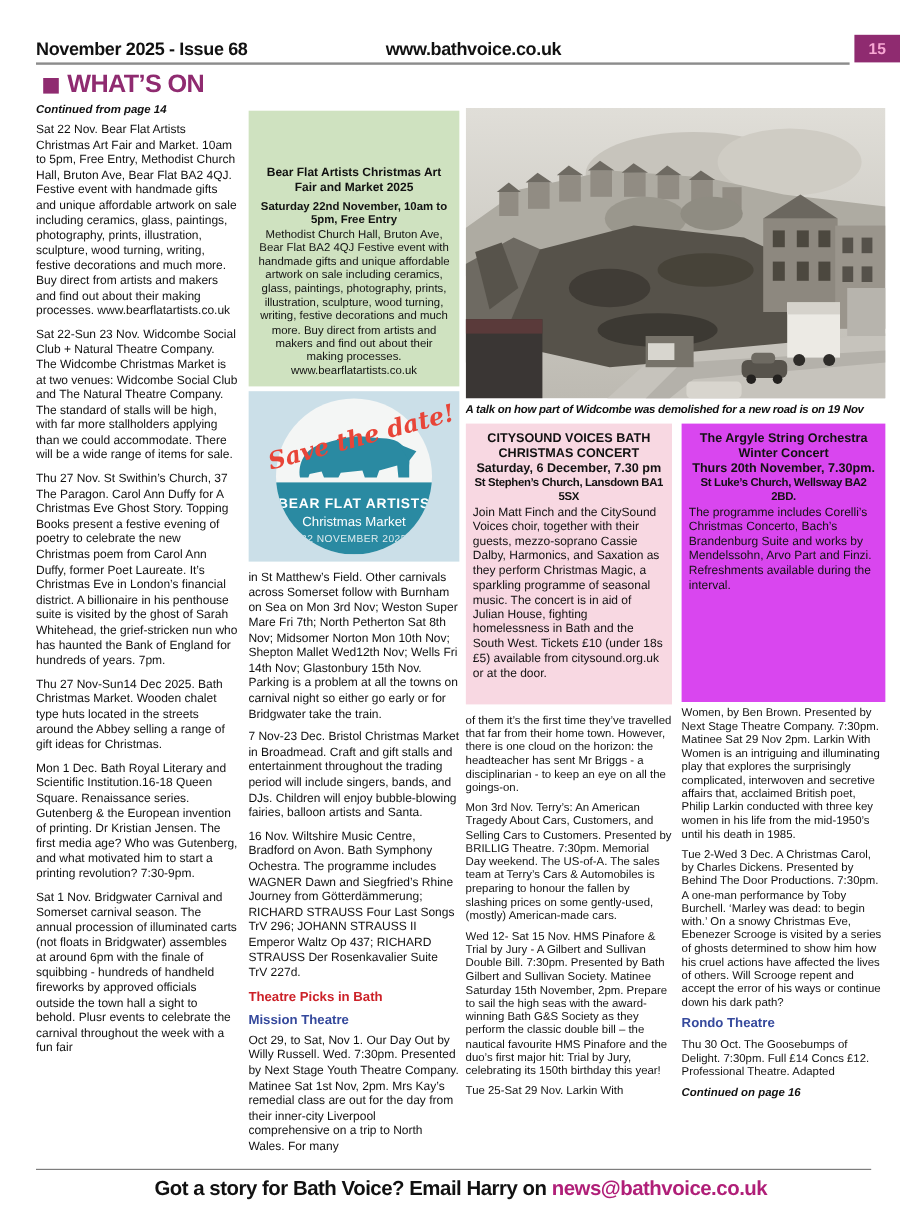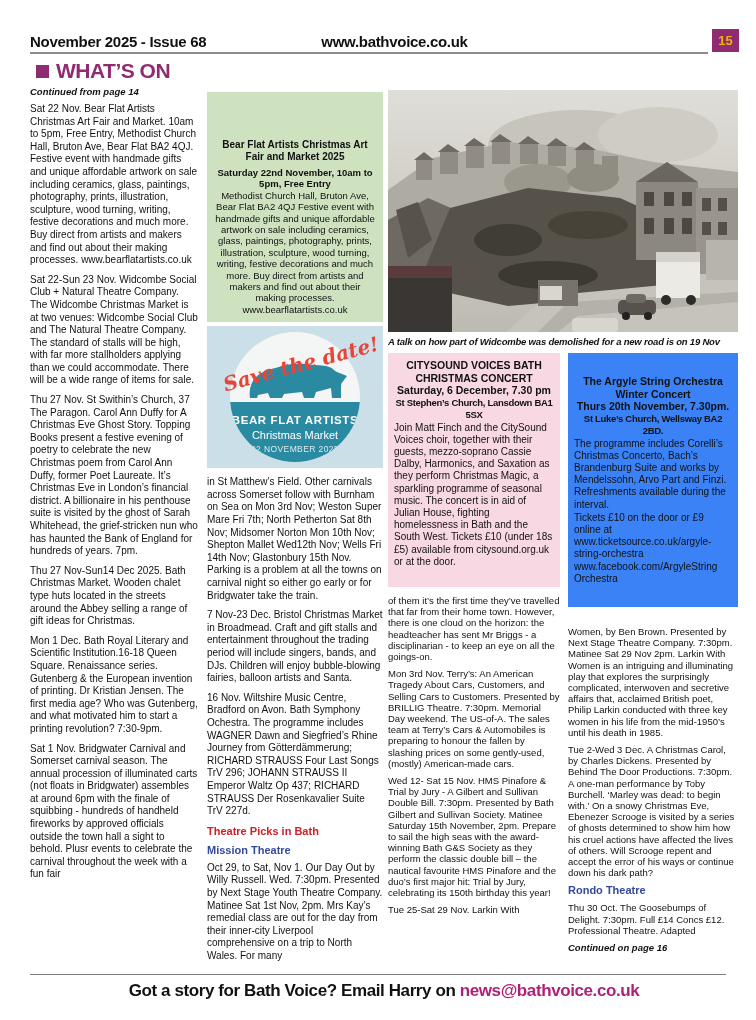--- a/index.html
+++ b/index.html
@@ -4,21 +4,21 @@
 <style>
   * { margin:0; padding:0; box-sizing:border-box; }
   html,body { background:#ffffff; }
   .page {
     position:relative; width:756px; height:1020px; background:#fff;
     font-family:"Liberation Sans", sans-serif; color:#111; overflow:hidden;
   }
   
   .masthead-issue { position:absolute; left:30px; top:33px; font-size:15px; font-weight:bold; letter-spacing:-0.3px; }
   .masthead-site  { position:absolute; left:0; right:0; top:33px; text-align:center; font-size:15px; font-weight:bold; letter-spacing:-0.3px;padding-left:33px; }
-  .page-num      { position:absolute; left:712px; top:29px; width:27px; height:23px; background:#8f2b70; color:#eab308;
+  .page-num      { position:absolute; left:712px; top:29px; width:38px; height:23px; background:#8f2b70; color:#f9a8d4;
                    font-size:13px; font-weight:bold; text-align:center; line-height:23px; }
   .header-rule   { position:absolute; left:30px; top:52px; width:678px; border-top:2px solid #8c8c8c; }
   .section-head  { position:absolute; left:36px; top:59px; display:flex; align-items:center; gap:7px; }
   .section-sq    { width:13px; height:13px; background:#8f2b70; }
   .section-title { color:#8f2b70; font-size:21px; font-weight:bold; letter-spacing:-0.5px; }
   
   .col  { position:absolute; overflow:hidden; }
   .col1 { left:30px;  top:86px; width:168px; height:884px; }
   .col2 { left:207px; top:92px; width:176px; height:878px; }
   .rightzone { left:388px; top:90px; width:350px; height:882px; }
@@ -44,21 +44,21 @@
   .badge-l2 { position:absolute; left:0; width:100%; top:97px; text-align:center; color:#fff; font-size:11px; }
   .badge-l3 { position:absolute; left:0; width:100%; top:112px; text-align:center; color:#dcebee; font-size:8.5px; letter-spacing:0.4px; }
   
   .photo { display:block; width:350px; height:242px; }
   .caption { font-size:9.5px; font-weight:bold; font-style:italic; margin:4px 0 6px 0; letter-spacing:-0.2px; }
   .subcols { display:flex; gap:8px; }
   .subcol3 { width:172px; }
   .subcol4 { width:170px; }
   .subcols p.para { font-size:9.5px; line-height:11.2px; margin:0 0 6px 0; }
   .pinkbox { background:#f8d8e2; padding:6px 6px; min-height:234px; margin-bottom:8px; }
-  .yellowbox { background:#3b82f6; padding:22px 6px; min-height:232px; margin-bottom:19px; }
+  .yellowbox { background:#d946ef; padding:6px 6px; min-height:232px; margin-bottom:4px; }
   .evtbox .bt1 { font-weight:bold; font-size:10.5px; line-height:12.5px; text-align:center; }
   .evtbox .bt2 { font-weight:bold; font-size:10.5px; line-height:12.5px; text-align:center; }
   .evtbox .bt3 { font-weight:bold; font-size:9.5px; line-height:12px; text-align:center; letter-spacing:-0.3px; }
   .evtbox .bb  { font-size:10px; line-height:12.2px; word-break:break-word; margin-top:1px; }
   
   .footer-rule { position:absolute; left:30px; top:974px; width:696px; border-top:1.5px solid #7d7d7d; }
   .footer { position:absolute; left:12px; right:0; top:981px; text-align:center; font-size:17px; font-weight:bold; letter-spacing:-0.4px; }
   .footer .email { color:#b01f78; }
 </style>
 </head>
@@ -203,21 +203,20 @@
         <p class="para"><b>Wed 12- Sat 15 Nov. HMS Pinafore &amp; Trial by Jury - A Gilbert and Sullivan Double Bill.</b> <span>7:30pm. Presented by Bath Gilbert and Sullivan Society. Matinee Saturday 15th November, 2pm. Prepare to sail the high seas with the award-winning Bath G&amp;S Society as they perform the classic double bill – the nautical favourite HMS Pinafore and the duo’s first major hit: Trial by Jury, celebrating its 150th birthday this year!</span></p>
         <p class="para"><b>Tue 25-Sat 29 Nov. Larkin With</b></p>
       </div>
 
       <div class="subcol4">
         <div class="yellowbox evtbox">
           <div class="bt1">The Argyle String Orchestra Winter Concert</div>
           <div class="bt2">Thurs 20th November, 7.30pm.</div>
           <div class="bt3">St Luke’s Church, Wellsway BA2 2BD.</div>
           <div class="bb">The programme includes Corelli’s Christmas Concerto, Bach’s Brandenburg Suite and works by Mendelssohn, Arvo Part and Finzi. Refreshments available during the interval.</div>
-          <div class="bb">Tickets £10 on the door or £9 online at www.ticketsource.co.uk/argyle-string-orchestra www.facebook.com/ArgyleString Orchestra</div>
         </div>
         <p class="para"><b>Women, by Ben Brown.</b> <span>Presented by Next Stage Theatre Company. 7:30pm. Matinee Sat 29 Nov 2pm. Larkin With Women is an intriguing and illuminating play that explores the surprisingly complicated, interwoven and secretive affairs that, acclaimed British poet, Philip Larkin conducted with three key women in his life from the mid-1950’s until his death in 1985.</span></p>
         <p class="para"><b>Tue 2-Wed 3 Dec. A Christmas Carol, by Charles Dickens.</b> <span>Presented by Behind The Door Productions. 7:30pm. A one-man performance by Toby Burchell. ‘Marley was dead: to begin with.’ On a snowy Christmas Eve, Ebenezer Scrooge is visited by a series of ghosts determined to show him how his cruel actions have affected the lives of others. Will Scrooge repent and accept the error of his ways or continue down his dark path?</span></p>
         <div class="blue-head">Rondo Theatre</div>
         <p class="para"><b>Thu 30 Oct. The Goosebumps of Delight.</b> <span>7:30pm. Full £14 Concs £12. Professional Theatre. Adapted</span></p>
         <div class="cont-note">Continued on page 16</div>
       </div>
     </div>
   </div>
 

